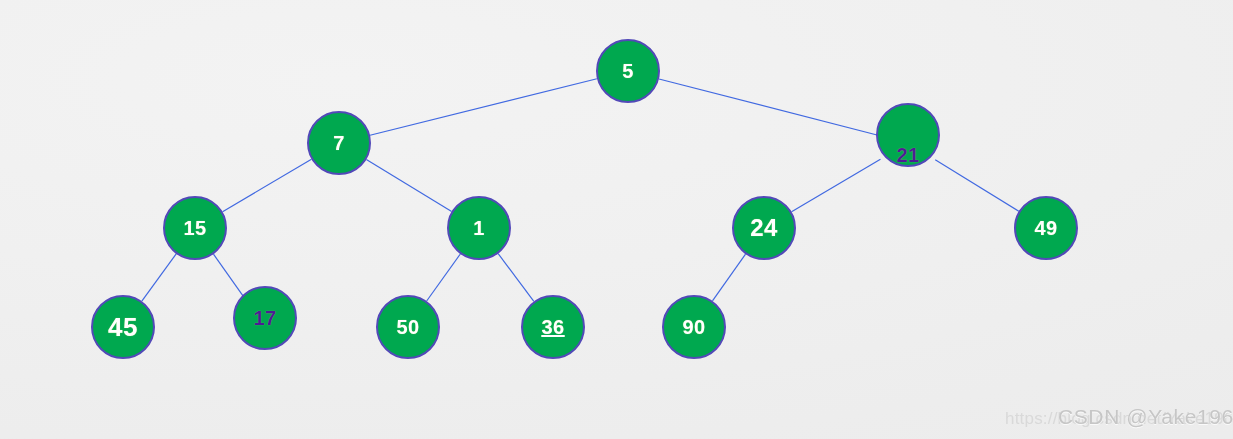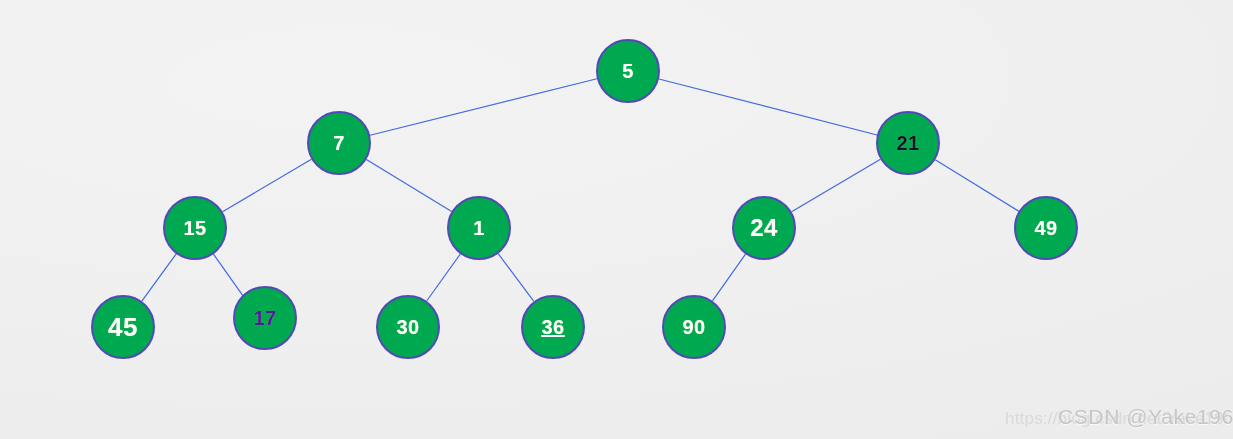--- a/index.html
+++ b/index.html
@@ -78,21 +78,21 @@
       <line x1="745.5254197623284" y1="254.12833490756412" x2="712.4745802376716" y2="300.8716650924359" stroke="#4169e1" stroke-width="1.2"></line>
     </svg>
 
   <div id="node-layer">
       <div class="tree-node" style="left: 596px; top: 39px; width: 64px; height: 64px; background: rgb(0, 168, 79); border-color: rgb(82, 73, 184); color: rgb(255, 255, 255); font-size: 20px;">
         <span class="node-label">5</span>
       </div>
       <div class="tree-node" style="left: 307px; top: 111px; width: 64px; height: 64px; background: rgb(0, 168, 79); border-color: rgb(82, 73, 184); color: rgb(255, 255, 255); font-size: 20px;">
         <span class="node-label">7</span>
       </div>
-      <div class="tree-node" style="left: 876px; top: 111px; width: 64px; height: 64px; background: rgb(0, 168, 79); border-color: rgb(82, 73, 184); color: #0f172a; font-size: 20px;">
+      <div class="tree-node" style="left: 876px; top: 103px; width: 64px; height: 64px; background: rgb(0, 168, 79); border-color: rgb(82, 73, 184); color: #4c1d95; font-size: 20px; align-items: flex-end;">
         <span class="node-label">21</span>
       </div>
       <div class="tree-node" style="left: 163px; top: 196px; width: 64px; height: 64px; background: rgb(0, 168, 79); border-color: rgb(82, 73, 184); color: rgb(255, 255, 255); font-size: 20px;">
         <span class="node-label">15</span>
       </div>
       <div class="tree-node" style="left: 447px; top: 196px; width: 64px; height: 64px; background: rgb(0, 168, 79); border-color: rgb(82, 73, 184); color: rgb(255, 255, 255); font-size: 20px;">
         <span class="node-label">1</span>
       </div>
       <div class="tree-node" style="left: 732px; top: 196px; width: 64px; height: 64px; background: rgb(0, 168, 79); border-color: rgb(82, 73, 184); color: rgb(255, 255, 255); font-size: 24px;">
         <span class="node-label">24</span>
@@ -100,21 +100,21 @@
       <div class="tree-node" style="left: 1014px; top: 196px; width: 64px; height: 64px; background: rgb(0, 168, 79); border-color: rgb(82, 73, 184); color: rgb(255, 255, 255); font-size: 20px;">
         <span class="node-label">49</span>
       </div>
       <div class="tree-node" style="left: 91px; top: 295px; width: 64px; height: 64px; background: rgb(0, 168, 79); border-color: rgb(82, 73, 184); color: rgb(255, 255, 255); font-size: 26px;">
         <span class="node-label">45</span>
       </div>
       <div class="tree-node" style="left: 233px; top: 286px; width: 64px; height: 64px; background: rgb(0, 168, 79); border-color: rgb(82, 73, 184); color: #4c1d95; font-size: 20px;">
         <span class="node-label">17</span>
       </div>
       <div class="tree-node" style="left: 376px; top: 295px; width: 64px; height: 64px; background: rgb(0, 168, 79); border-color: rgb(82, 73, 184); color: rgb(255, 255, 255); font-size: 20px;">
-        <span class="node-label">30</span>
+        <span class="node-label">50</span>
       </div>
       <div class="tree-node" style="left: 521px; top: 295px; width: 64px; height: 64px; background: rgb(0, 168, 79); border-color: rgb(82, 73, 184); color: rgb(255, 255, 255); font-size: 20px; text-decoration: underline;">
         <span class="node-label">36</span>
       </div>
       <div class="tree-node" style="left: 662px; top: 295px; width: 64px; height: 64px; background: rgb(0, 168, 79); border-color: rgb(82, 73, 184); color: rgb(255, 255, 255); font-size: 20px;">
         <span class="node-label">90</span>
       </div>
     </div>
 
   <div id="watermark-url" style="left: 985px; top: 409px; margin-left: 20px;">https://blog.csdn.net/Yake1965</div>

